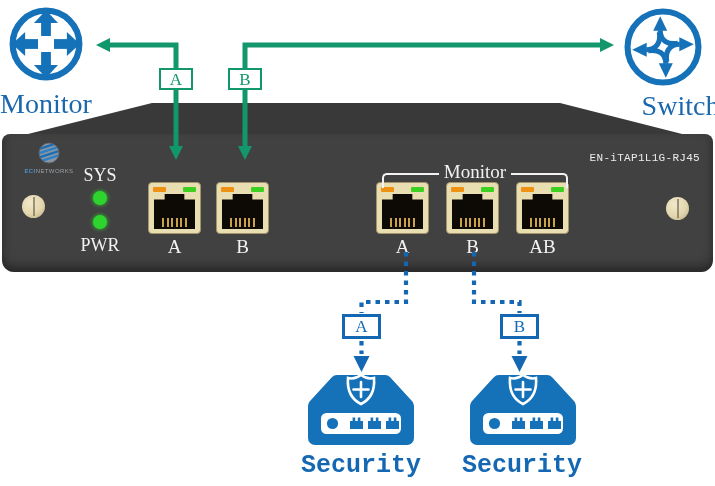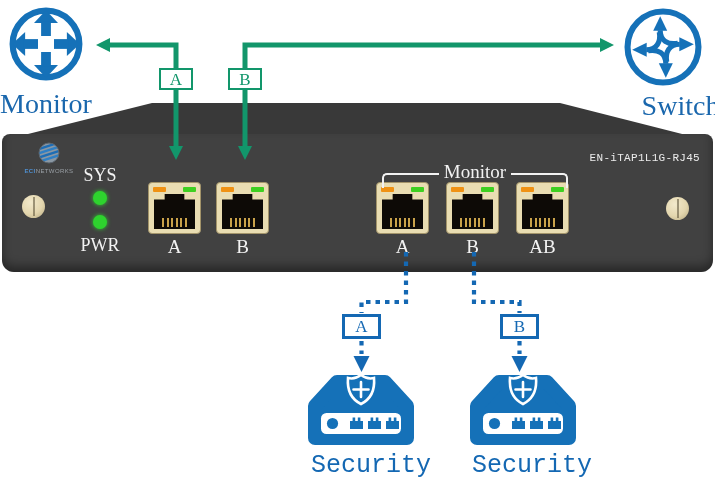--- a/index.html
+++ b/index.html
@@ -52,22 +52,22 @@
   #model{position:absolute;left:553px;top:18px;width:145px;text-align:right;color:#ececec;
          font-family:"Liberation Mono", monospace;font-size:11px;font-weight:normal;letter-spacing:.3px;}
 
   
   #logo{position:absolute;left:14px;top:8px;width:66px;text-align:center;}
   #logo .lt{font-family:"Liberation Sans", sans-serif;font-size:6px;line-height:7px;letter-spacing:.4px;}
   #logo .lt b{color:#4f8fd0;}
   #logo .lt span{color:#9aa0a6;}
 
   
-  .sec-label{position:absolute;width:140px;text-align:right;color:#1468b3;
-             font-family:"Liberation Mono", monospace;font-weight:normal;font-size:25px;}
+  .sec-label{position:absolute;width:140px;text-align:center;color:#1468b3;
+             font-family:"Liberation Mono", monospace;font-weight:bold;font-size:25px;}
 </style>
 </head>
 <body>
 
 <div id="canvas">
 
   <svg class="abs" style="left:6px;top:4px;z-index:3" width="80" height="80" viewBox="0 0 90 90">
     <circle cx="45" cy="45" r="37.5" fill="#ffffff" stroke="#1571b8" stroke-width="7"></circle>
     <g fill="#1571b8">
       <g id="ra">

